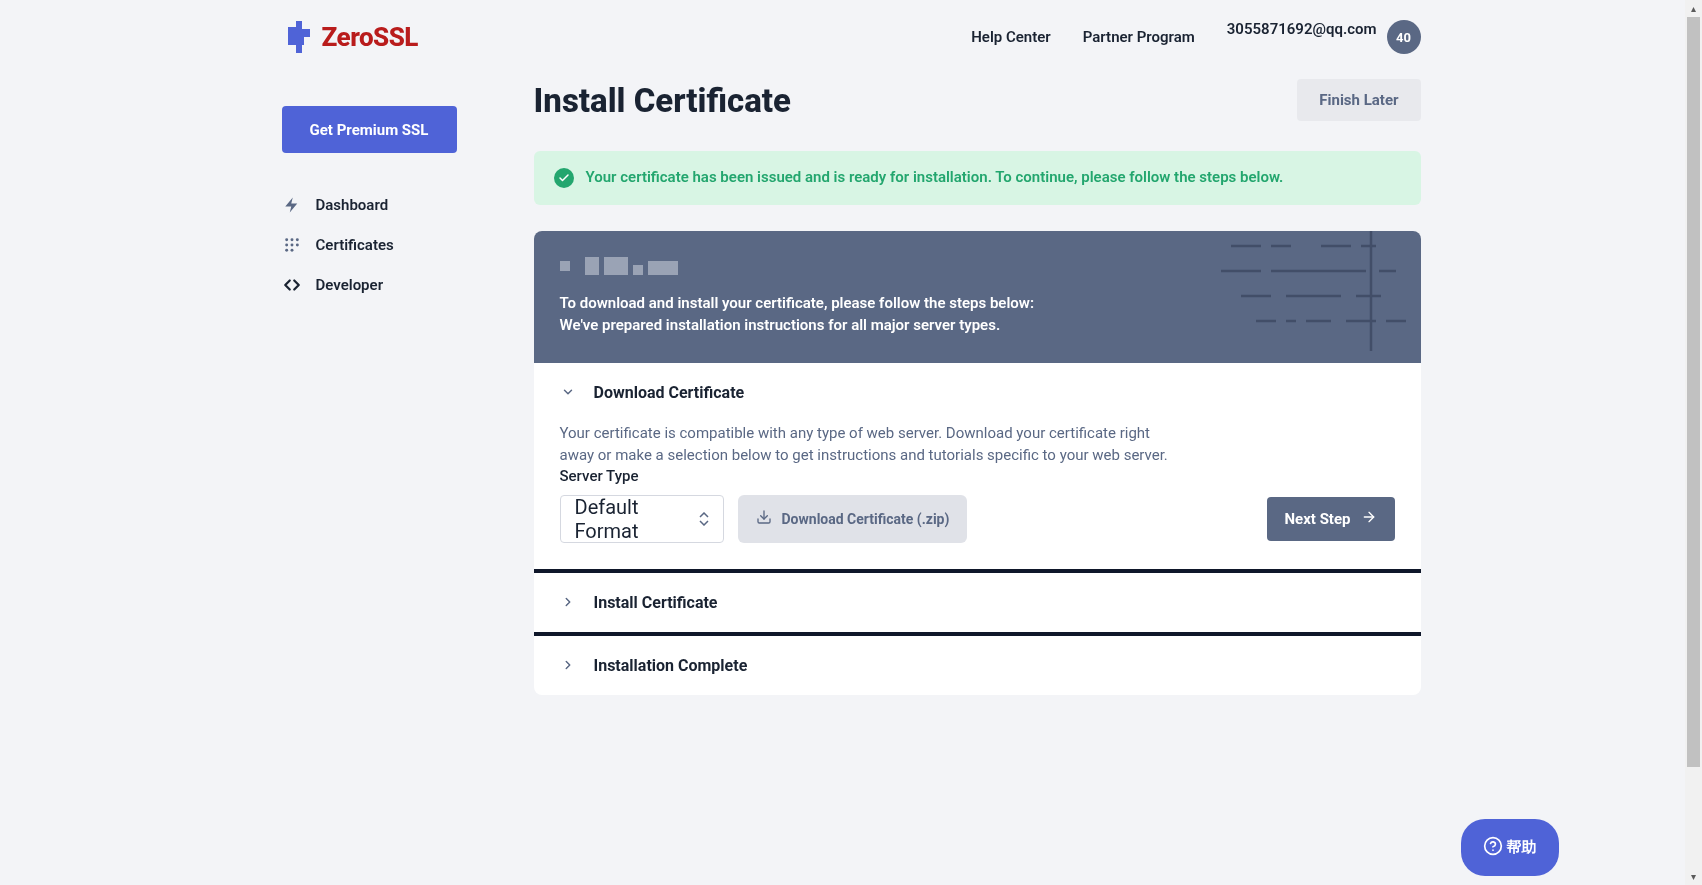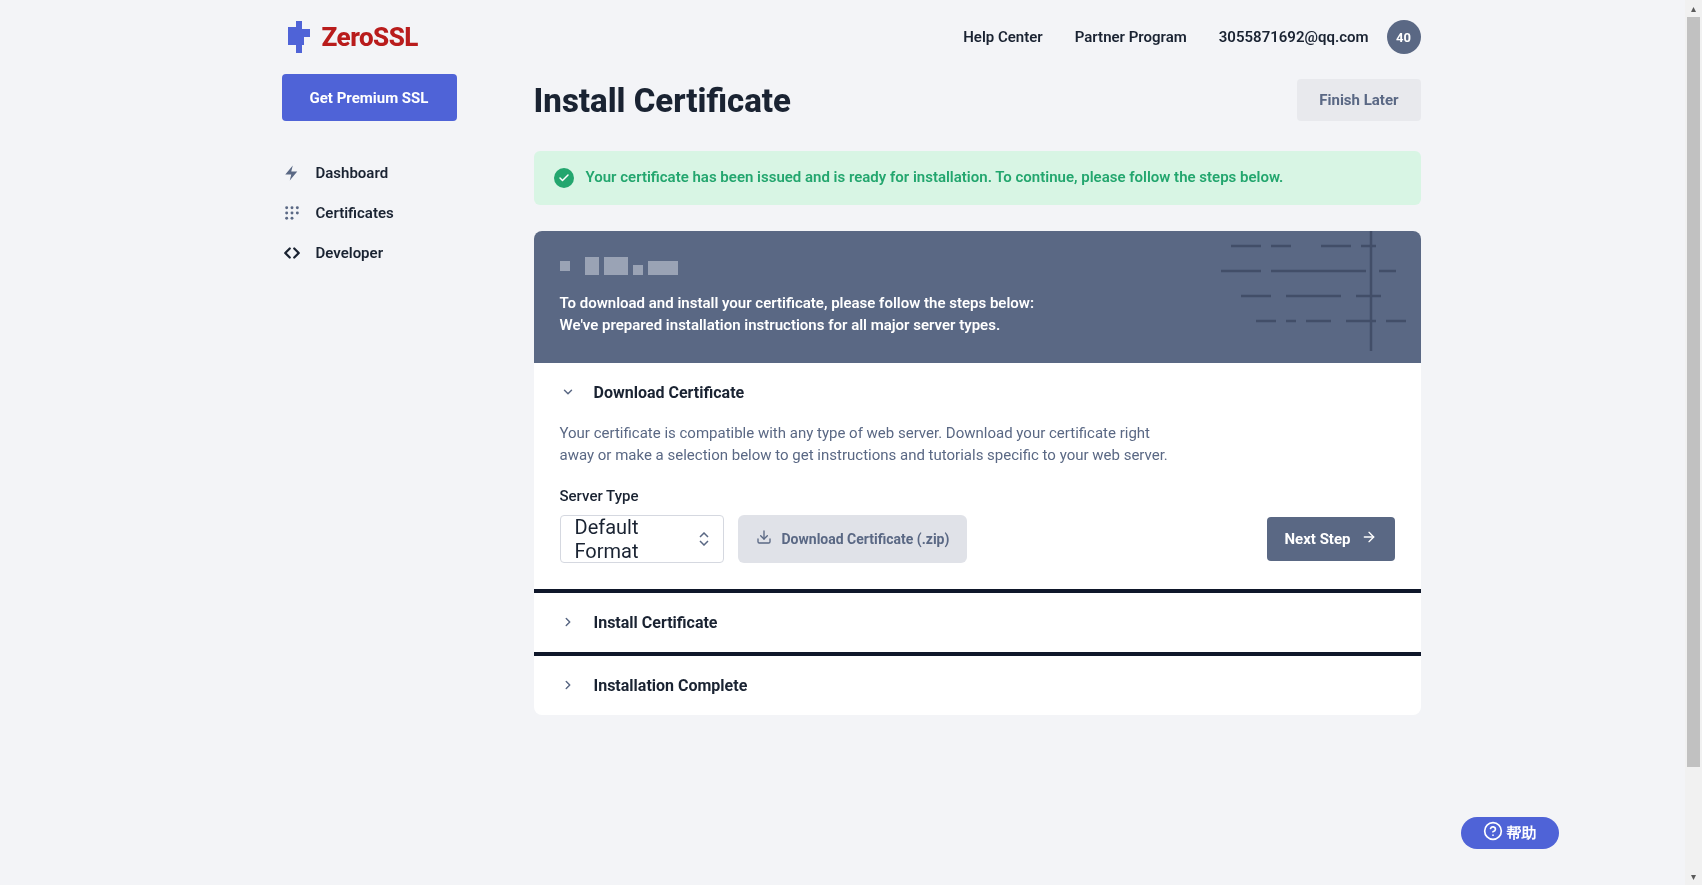--- a/index.html
+++ b/index.html
@@ -90,22 +90,21 @@
     }
     .nav-link {
       font-size: 15px;
       font-weight: 600;
       color: #1a2332;
       text-decoration: none;
       cursor: pointer;
     }
     .user-section {
       display: flex;
-      align-items: center;
-      gap: 18px;
+      gap: 10px;
     }
     .user-email {
       font-size: 15px;
       font-weight: 600;
       color: #1a2332;
     }
     .badge {
       width: 34px;
       height: 34px;
       border-radius: 50%;
@@ -129,20 +128,21 @@
       width: 175px;
       height: 47px;
       background: #4f63d7;
       color: #fff;
       border: none;
       border-radius: 4px;
       font-size: 15px;
       font-weight: 700;
       cursor: pointer;
       margin-bottom: 32px;
+      margin-top: 32px;
     }
     .sidebar-item {
       display: flex;
       align-items: center;
       gap: 14px;
       padding: 10px 0;
       cursor: pointer;
     }
     .sidebar-icon {
       width: 20px;
@@ -265,21 +265,20 @@
       font-weight: 700;
       color: #1a2332;
     }
     .accordion-body {
       padding: 0 26px 26px 26px;
     }
     .accordion-text {
       font-size: 15px;
       color: #5a6884;
       line-height: 1.5;
-      margin-bottom: 20px;
     }
     .server-type-label {
       font-size: 15px;
       color: #1a2332;
       margin-bottom: 10px;
       font-weight: 500;
     }
     .server-row {
       display: flex;
       align-items: center;
@@ -333,26 +332,26 @@
       gap: 10px;
       cursor: pointer;
     }
     .next-step-text {
       font-size: 15px;
       font-weight: 700;
       color: #ffffff;
     }
     .help-widget {
       position: absolute;
-      bottom: 36px;
+      bottom: 9px;
       right: 40px;
       background: #4f63d7;
       color: #fff;
       border-radius: 24px;
-      height: 32px;
+      height: 57px;
       padding: 0 22px;
       display: flex;
       align-items: center;
       gap: 4px;
       cursor: pointer;
       font-weight: 700;
       font-size: 15px;
     }
   </style>
 </head>

